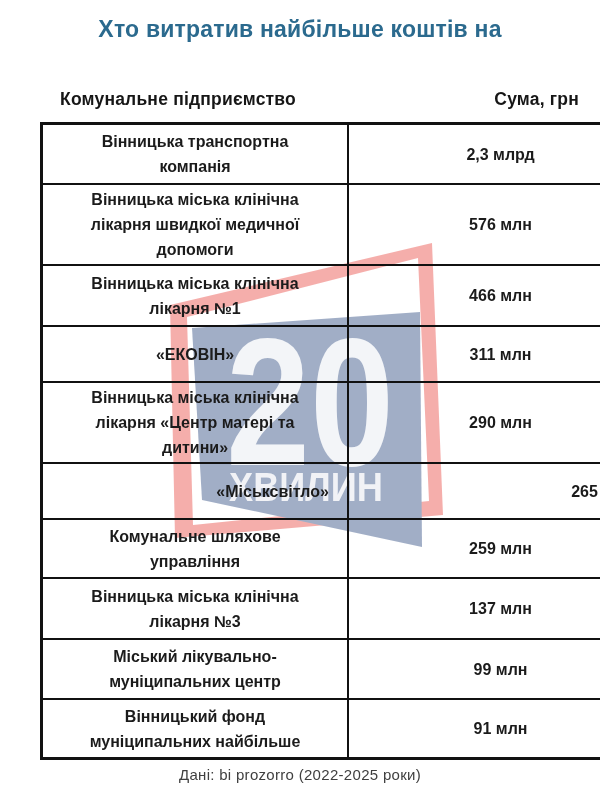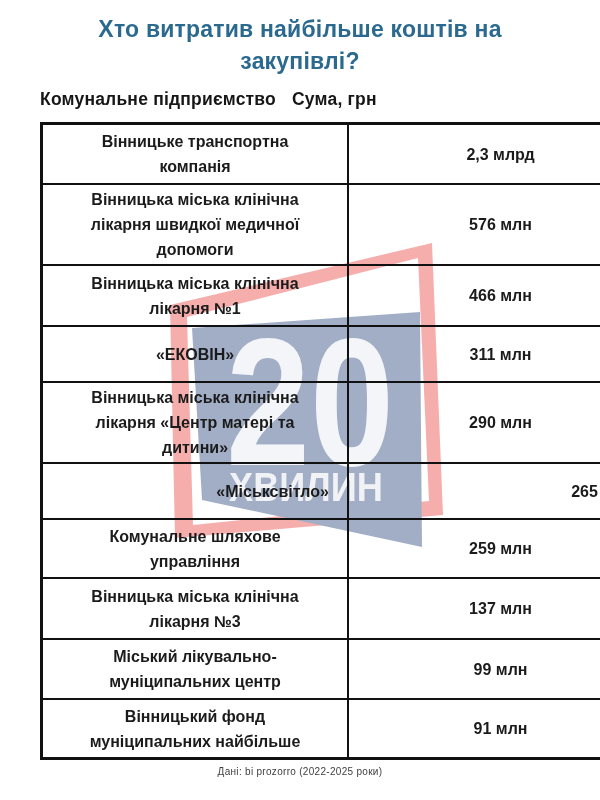--- a/index.html
+++ b/index.html
@@ -12,25 +12,25 @@
 
   .title{
     position:absolute;top:13px;left:0;width:600px;
     text-align:center;
     font-size:23px;font-weight:700;line-height:32px;
     color:#2b6a8e;
     letter-spacing:.2px;
   }
 
   .col-headers{
-    position:absolute;top:89px;left:24px;width:535px;height:22px;
+    position:absolute;top:89px;left:44px;width:535px;height:22px;
     display:flex;
   }
   .col-headers .h1{width:268px;text-align:center;}
-  .col-headers .h2{width:267px;text-align:left;}
+  .col-headers .h2{width:267px;text-align:right;}
   .col-headers span{
     font-size:17.5px;font-weight:700;color:#161616;letter-spacing:.2px;
   }
 
   
   .watermark{
     position:absolute;left:150px;top:235px;width:300px;height:320px;
     opacity:.42;z-index:0;pointer-events:none;
   }
 
@@ -58,47 +58,47 @@
   tr:nth-child(5) td{height:75px;}
   tr:nth-child(6) td{height:50px;text-align:right;}
   tr:nth-child(7) td{height:53px;}
   tr:nth-child(8) td{height:55px;}
   tr:nth-child(9) td{height:54px;}
   tr:nth-child(10) td{height:53px;}
 
   .footer{
     position:absolute;top:766px;left:0;width:600px;
     text-align:center;
-    font-size:10px;font-weight:400;color:#3f3f3f;letter-spacing:.3px;
+    font-size:15px;font-weight:400;color:#3f3f3f;letter-spacing:.3px;
   }
 </style>
 </head>
 <body>
 
 <div class="stage">
 
-  <div class="title"><span>Хто витратив найбільше коштів на</span><br><span>закупівлі?</span></div>
+  <div class="title"><span>Хто витратив найбільше коштів на</span><br></div>
 
   <div class="col-headers">
     <div class="h1"><span>Комунальне підприємство</span></div>
     <div class="h2"><span>Сума, грн</span></div>
   </div>
 
   <svg class="watermark" viewBox="0 0 300 320" xmlns="http://www.w3.org/2000/svg">
     <path d="M20,70 L282,8 L293,280 L25,303 Z M37,82 L43,290 L279,266 L268,23 Z" fill="#e8413a" fill-rule="evenodd"></path>
     <path d="M42,93 L270,77 L272,312 L52,265 Z" fill="#21407a"></path>
     <text x="160" y="230" text-anchor="middle" textLength="168" lengthAdjust="spacingAndGlyphs" font-family="Liberation Sans, DejaVu Sans, sans-serif" font-weight="700" font-size="182" fill="#ffffff" fill-opacity="0.88">20</text>
     <text x="156" y="266" text-anchor="middle" textLength="154" lengthAdjust="spacingAndGlyphs" font-family="Liberation Sans, DejaVu Sans, sans-serif" font-weight="600" font-size="41" fill="#ffffff" fill-opacity="0.85">ХВИЛИН</text>
   </svg>
 
   <div class="table-wrap">
     <table class="spend">
       <tbody id="table-body">
           <tr>
-            <td class="name-cell">Вінницьке транспортна
+            <td class="name-cell">Вінницька транспортна
 компанія</td>
             <td class="amount-cell">2,3 млрд</td>
           </tr>
           <tr>
             <td class="name-cell">Вінницька міська клінічна
 лікарня швидкої медичної
 допомоги</td>
             <td class="amount-cell">576 млн</td>
           </tr>
           <tr>

